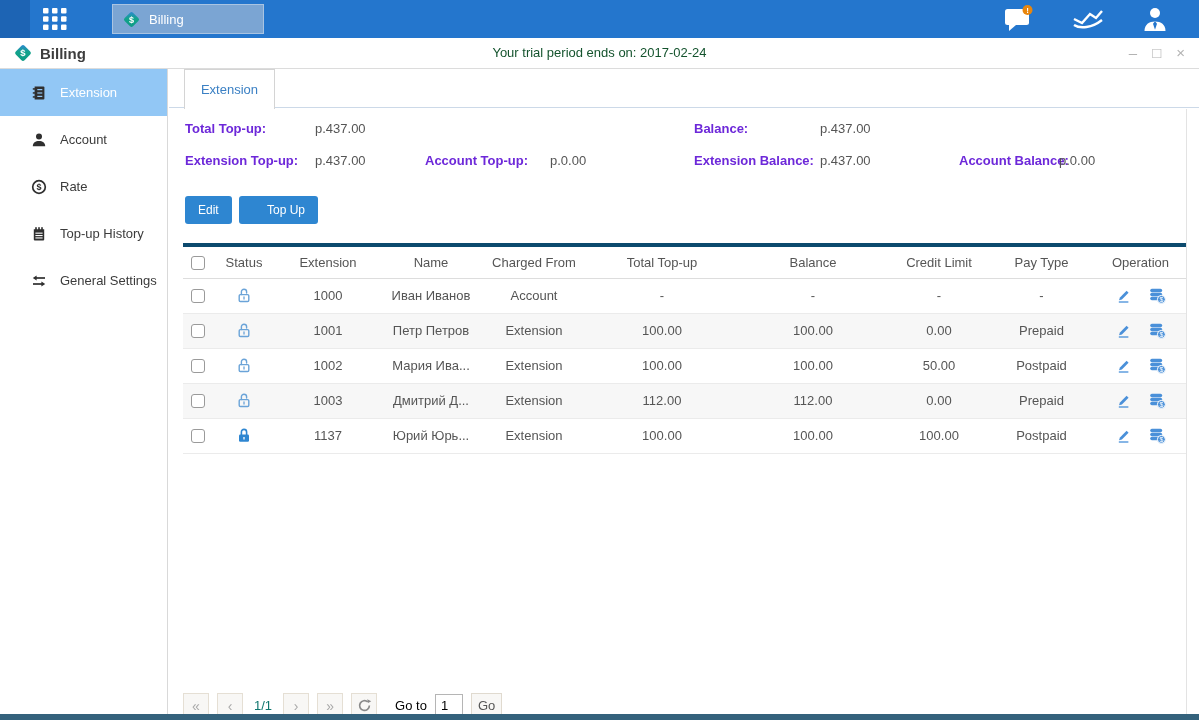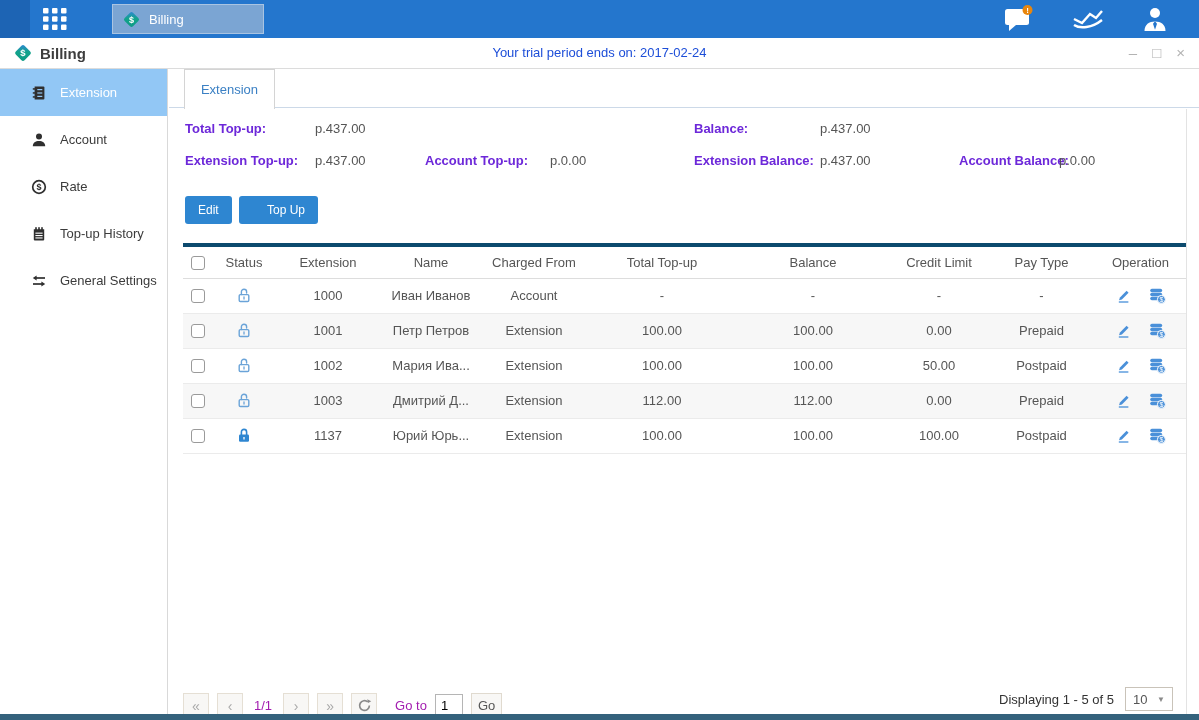--- a/index.html
+++ b/index.html
@@ -11,21 +11,21 @@
   .topbar-left-strip { position:absolute; left:0; top:0; width:30px; height:38px; background:#1d64b4; }
   .apps-btn { position:absolute; left:36px; top:6px; width:38px; height:26px; display:flex; align-items:center; justify-content:center; cursor:pointer; }
   .task-btn { position:absolute; left:112px; top:4px; width:152px; height:30px; background:#7ba5d3; border:1px solid #a9c4e2; display:flex; align-items:center; gap:8px; padding-left:9px; cursor:pointer; }
   .task-btn-label { color:#fff; font-size:13px; }
   .topbar-icons { position:absolute; right:30px; top:5px; display:flex; align-items:center; gap:36px; }
   .topbar-icons > div { cursor:pointer; position:relative; }
 
   
   .titlebar { position:absolute; top:38px; left:0; right:0; height:31px; background:#fff; border-bottom:1px solid #dcdcdc; }
   .win-title { position:absolute; left:13px; top:5px; display:flex; align-items:center; gap:7px; font-weight:bold; font-size:15px; color:#3d3d3d; }
-  .trial { position:absolute; left:0; right:0; top:7px; text-align:center; color:#1d4ed8; font-size:13px; }
+  .trial { position:absolute; left:0; right:0; top:7px; text-align:center; color:#14532d; font-size:13px; }
   .win-controls { position:absolute; right:14px; top:5px; display:flex; gap:15px; color:#b3b3b3; font-size:15px; }
   .win-controls span { cursor:pointer; line-height:20px; }
 
   
   .sidebar { position:absolute; top:69px; left:0; width:168px; bottom:6px; background:#fff; border-right:1px solid #d9d9d9; }
   .side-item { height:47px; display:flex; align-items:center; gap:13px; padding-left:30px; font-size:13px; color:#3b3b3b; cursor:pointer; }
   .side-item .s-icon { width:17px; height:17px; color:#2f2f2f; display:flex; align-items:center; justify-content:center; flex:0 0 17px; }
   .side-item.active { background:#92c7f5; color:#fff; }
 
   
@@ -47,22 +47,22 @@
   thead th { height:33px; font-weight:normal; color:#555; border-top:4px solid #0c4a6e; border-bottom:1px solid #dddddd; text-align:center; }
   tbody td { height:35px; text-align:center; border-bottom:1px solid #ebebeb; overflow:hidden; white-space:nowrap; }
   tbody tr:nth-child(even) { background:#f7f7f7; }
   .cb { display:inline-block; width:14px; height:14px; border:1px solid #9a9a9a; border-radius:3px; background:#fff; vertical-align:middle; cursor:pointer; }
   .op-ic { display:inline-flex; margin:0 9px; cursor:pointer; vertical-align:middle; }
   .lock-ic { display:inline-flex; vertical-align:middle; }
 
   
   .pager { position:absolute; top:617px; left:14px; display:flex; align-items:center; gap:8px; }
   .pbtn { width:26px; height:26px; border:1px solid #e5dfd4; background:#f8f7f5; color:#a9a9a9; display:flex; align-items:center; justify-content:center; font-size:14px; cursor:pointer; }
-  .page-ind { color:#a21caf; font-size:13px; margin:12px 3px; }
-  .goto-label { color:#a21caf; font-size:13px; margin-left:10px; }
+  .page-ind { color:#0f766e; font-size:13px; margin:12px 3px; }
+  .goto-label { color:#000000; font-size:13px; margin-left:10px; }
   .goto-input { width:28px; height:23px; border:1px solid #b5b5b5; font-size:13px; padding:0 5px; font-family:"Liberation Sans",sans-serif; }
   .go-btn { min-width:31px; height:26px; border:1px solid #e0dacf; background:#f8f7f5; color:#555; font-size:13px; display:flex; align-items:center; justify-content:center; padding:0 6px; cursor:pointer; }
   .pager-right { position:absolute; top:618px; right:26px; display:flex; align-items:center; gap:11px; }
   .displaying { color:#333; font-size:13px; }
   .psize { width:48px; height:24px; border:1px solid #c9c3b9; background:#fff; display:flex; align-items:center; justify-content:space-between; padding:0 7px; color:#555; font-size:13px; cursor:pointer; }
   .psize .caret { font-size:8px; color:#8a8a8a; }
 
   .bottom-strip { position:absolute; left:0; right:0; bottom:0; height:6px; background:#34627c; }
 </style>
 </head>
@@ -429,23 +429,16 @@
       <div class="pbtn">
         <svg width="15" height="15" viewBox="0 0 16 16">
           <path d="M13.2 8 a5.2 5.2 0 1 1 -1.7 -3.8" fill="none" stroke="#8a8a8a" stroke-width="1.8"></path>
           <path d="M10.9 1.2 L11.8 5.2 L15.2 3.4 Z" fill="#8a8a8a"></path>
         </svg>
       </div>
       <span class="goto-label">Go to</span>
       <input class="goto-input" value="1" style="">
       <div class="go-btn">Go</div>
     </div>
-    <div class="pager-right">
-      <span class="displaying">Displaying 1 - 5 of 5</span>
-      <div class="psize">
-        <span>10</span>
-        <span class="caret">▼</span>
-      </div>
-    </div>
   </div>
 
   <div class="bottom-strip"></div>
 </div>
 
 </body></html>

